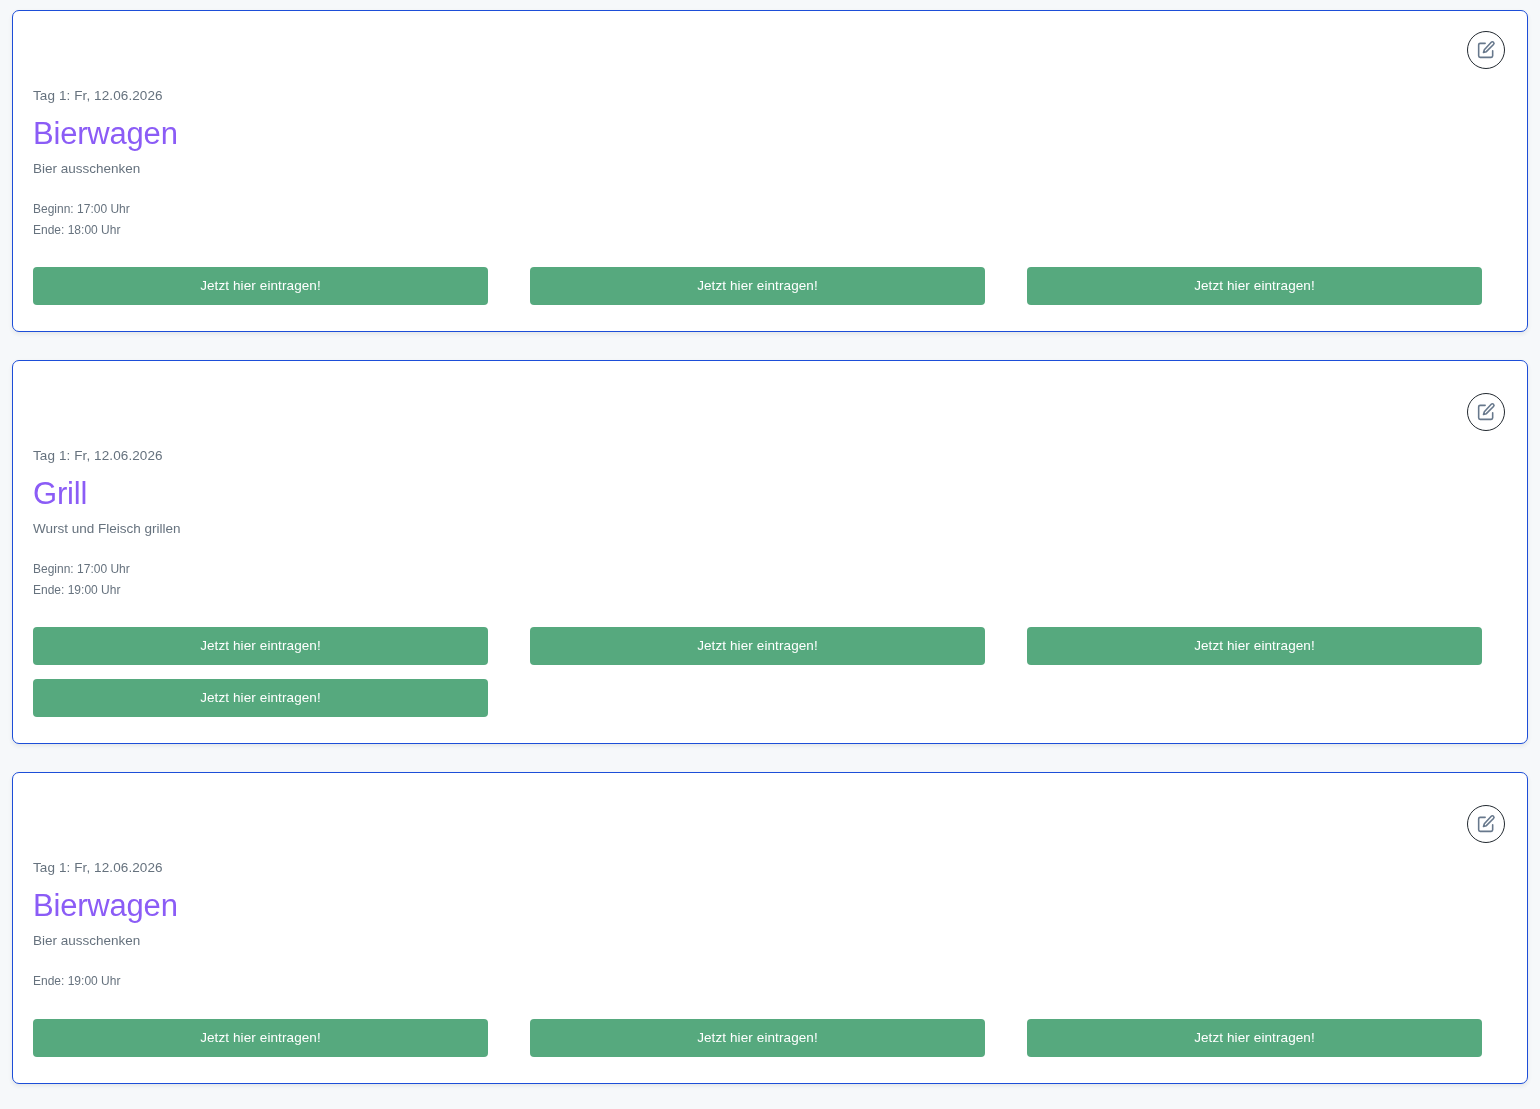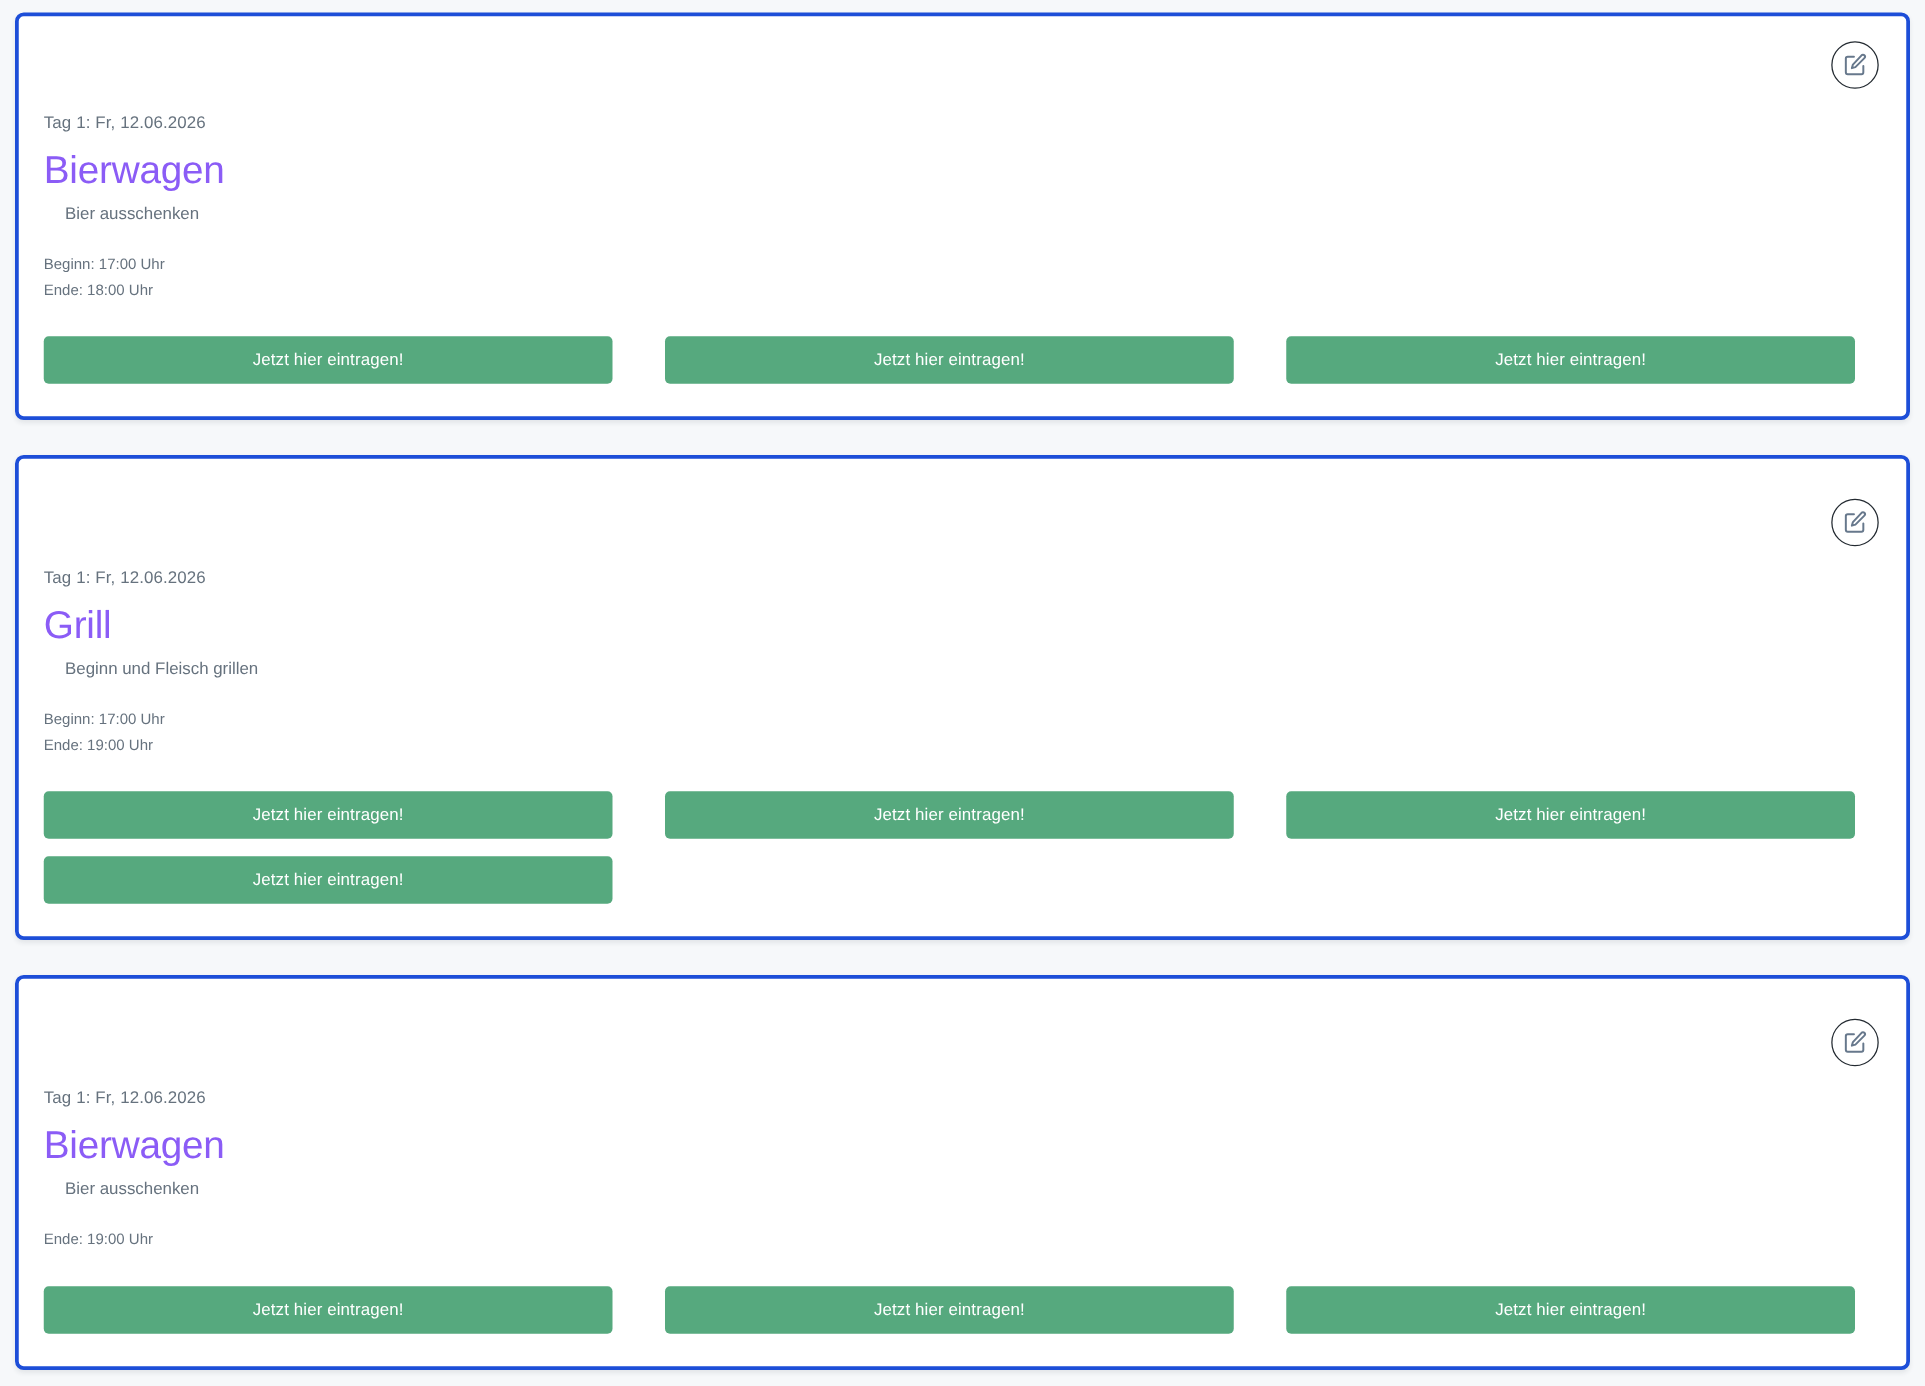--- a/index.html
+++ b/index.html
@@ -20,21 +20,21 @@
     padding: 10px 12px 12px 12px;
     display: flex;
     flex-direction: column;
     gap: 28px;
   }
 
   
   .card {
     position: relative;
     background: #ffffff;
-    border: 3px solid #1d4ed8;
+    border: 1px solid #1d4ed8;
     border-radius: 7px;
     box-shadow: 0 2px 4px rgba(30, 40, 60, 0.09);
     padding: 0 20px 26px 20px;
   }
 
   .card--pad-sm { padding-top: 76px; }
   .card--pad-lg { padding-top: 86px; }
 
   
   .edit-btn {
@@ -70,21 +70,20 @@
     color: #8b5cf6;
     margin-top: 9px;
     letter-spacing: -0.2px;
   }
 
   .card-subtitle {
     font-size: 13.5px;
     line-height: 18px;
     color: #66727e;
     margin-top: 6px;
-    margin-left: 17px;
   }
 
   .card-times {
     margin-top: 21px;
     font-size: 12px;
     line-height: 20.5px;
     color: #66727e;
   }
   .card-times .time-line { display: block; }
 
@@ -148,21 +147,21 @@
       <span>
         <svg width="20" height="20" viewBox="0 0 24 24" fill="none" stroke="#67788c" stroke-width="1.9" stroke-linecap="round" stroke-linejoin="round">
           <path d="M11 4H5a1.8 1.8 0 0 0-1.8 1.8V19a1.8 1.8 0 0 0 1.8 1.8h13.2A1.8 1.8 0 0 0 20 19v-6"></path>
           <path d="M18.3 2.7a1.9 1.9 0 0 1 2.7 2.7L12.4 14 9 15l1-3.4z"></path>
         </svg>
       </span>
     </button>
 
     <div class="card-date">Tag 1: Fr, 12.06.2026</div>
     <h2 class="card-title">Grill</h2>
-    <div class="card-subtitle">Beginn und Fleisch grillen</div>
+    <div class="card-subtitle">Wurst und Fleisch grillen</div>
     <div class="card-times">
       <span class="time-line">Beginn: 17:00 Uhr</span>
       <span class="time-line">Ende: 19:00 Uhr</span>
     </div>
 
     <div class="slot-grid">
       <button class="slot-btn">Jetzt hier eintragen!</button>
       <button class="slot-btn">Jetzt hier eintragen!</button>
       <button class="slot-btn">Jetzt hier eintragen!</button>
       <button class="slot-btn">Jetzt hier eintragen!</button>

